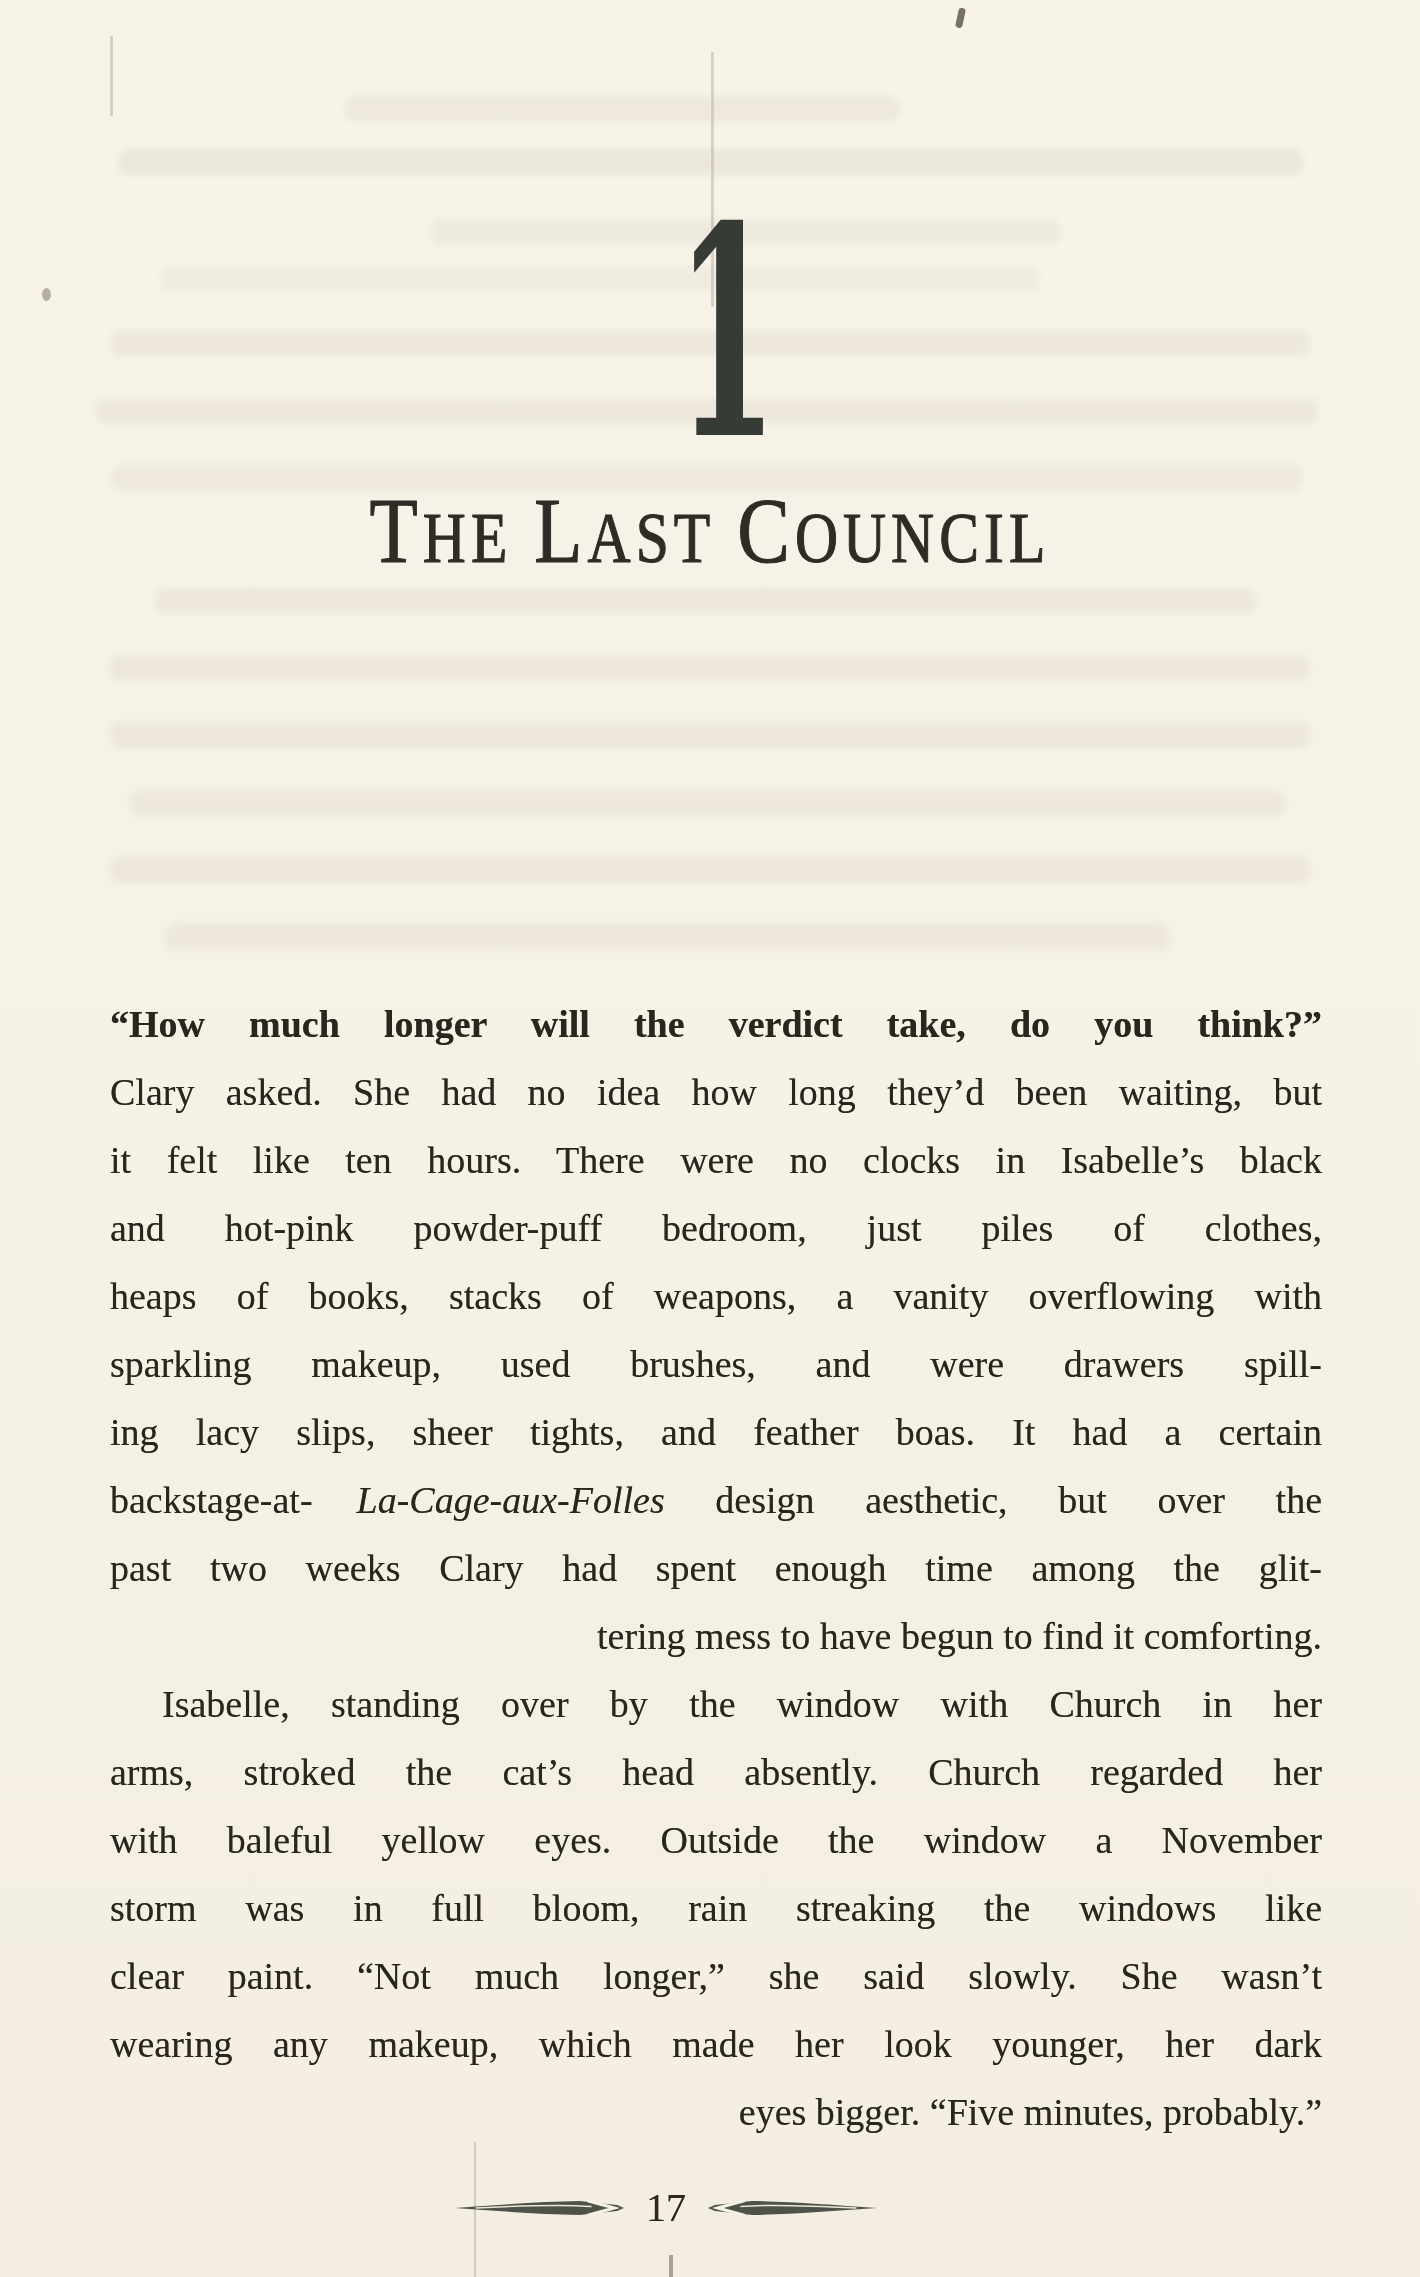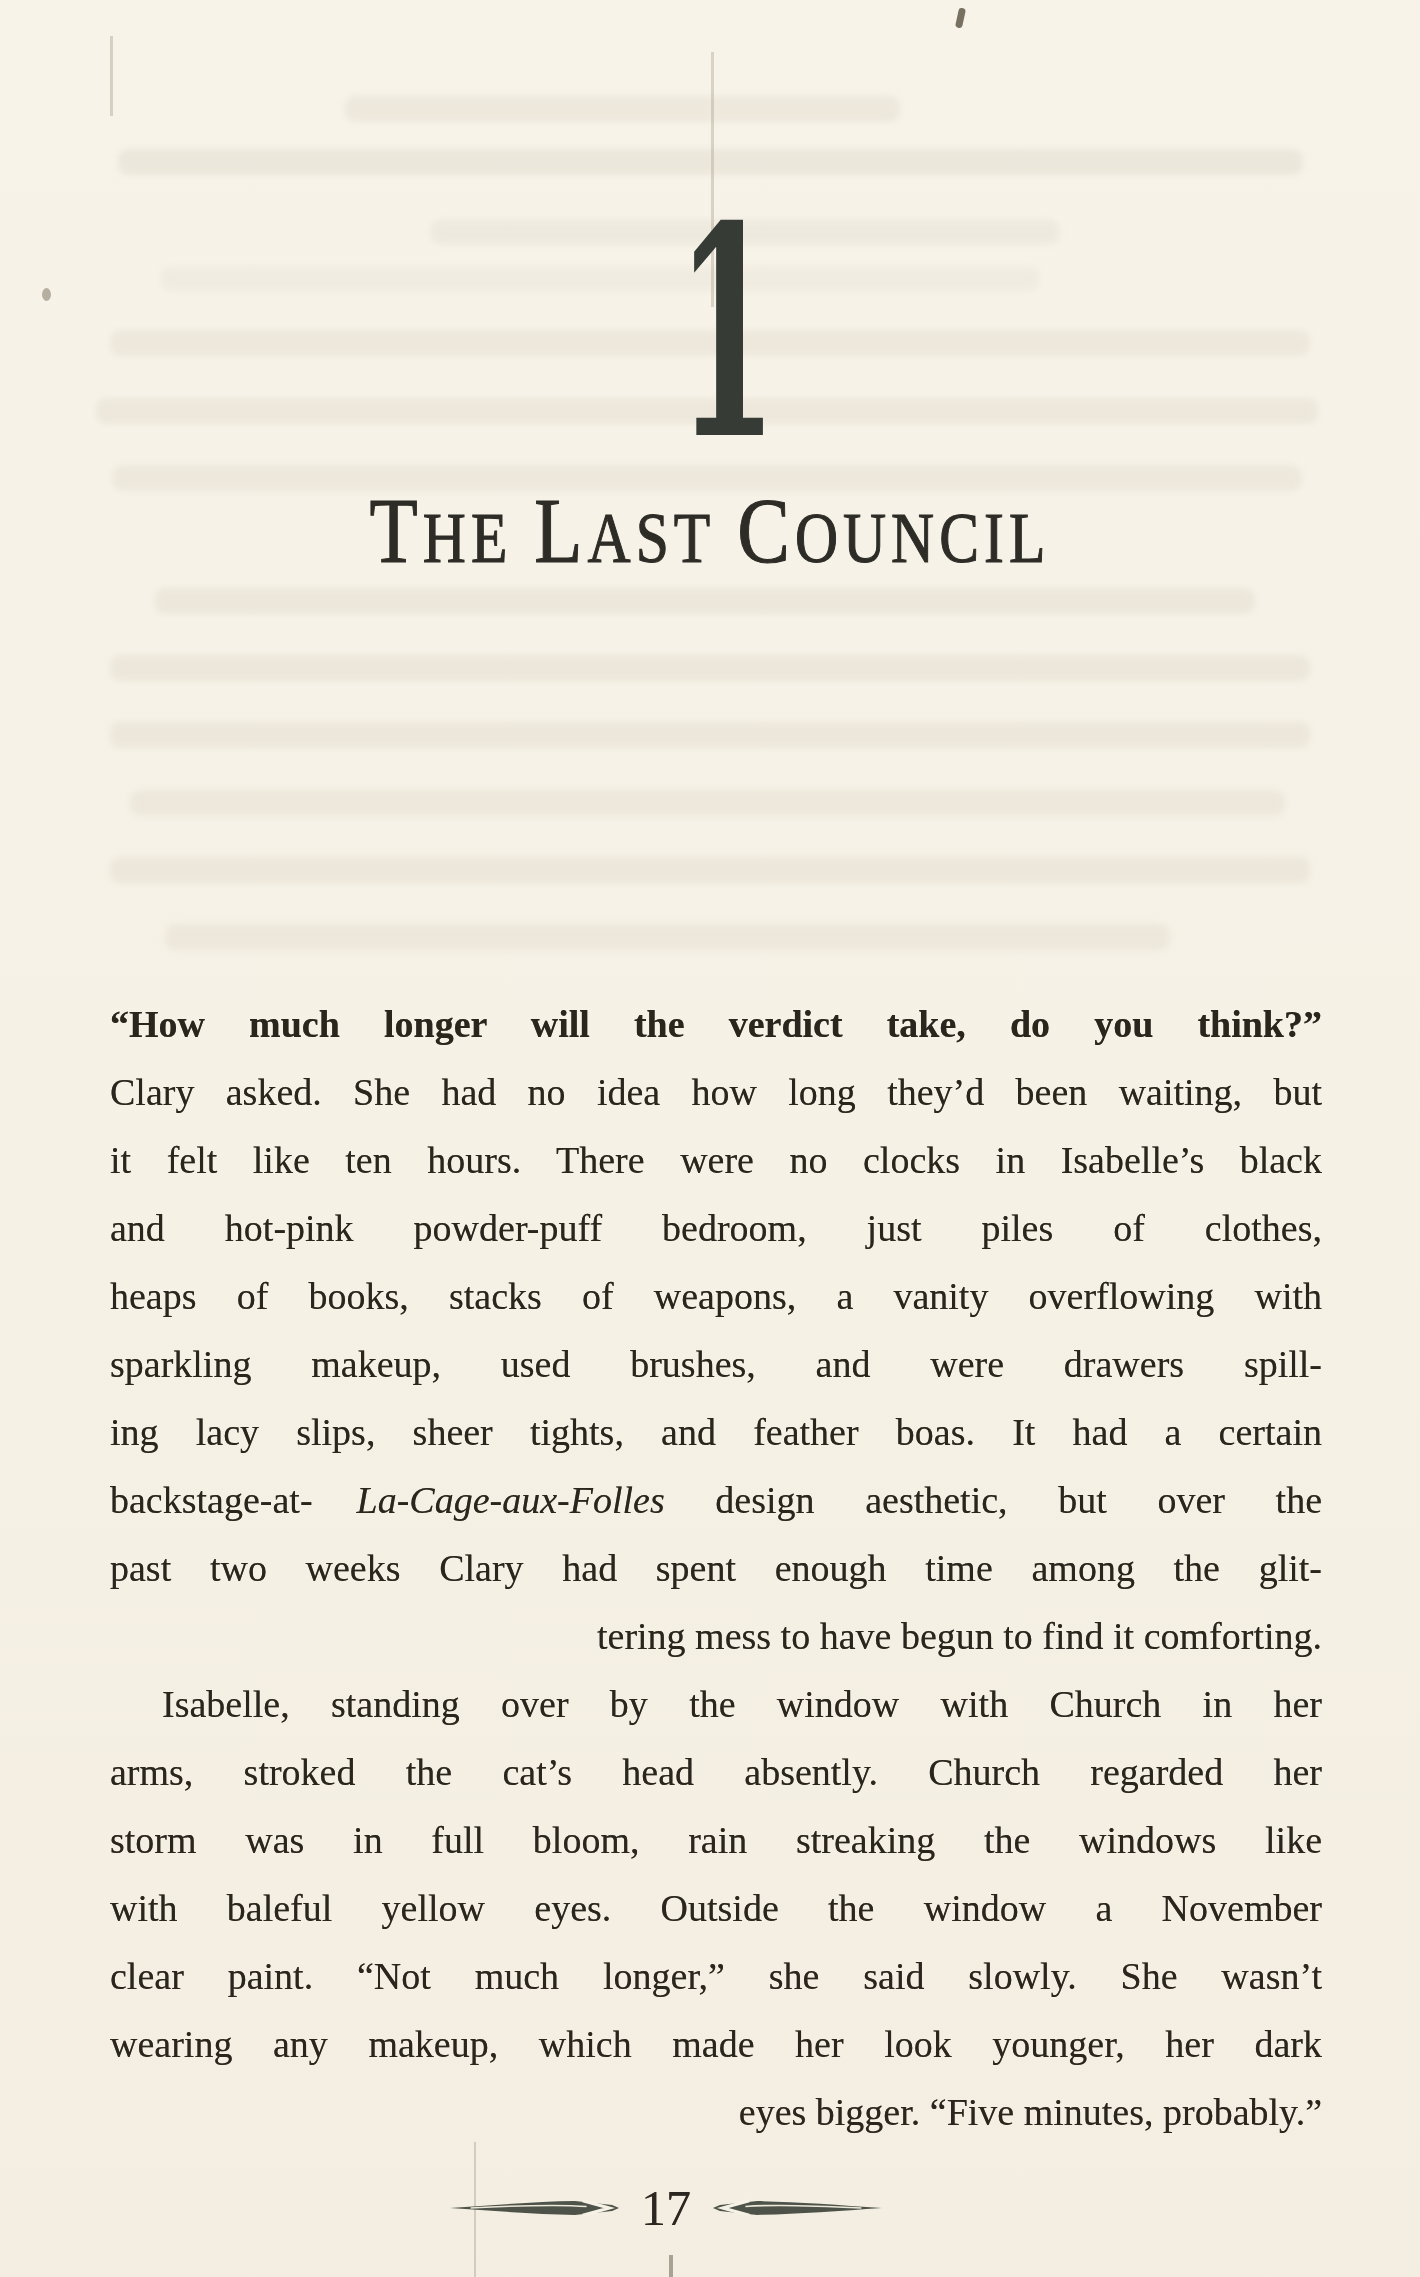--- a/index.html
+++ b/index.html
@@ -43,21 +43,21 @@
   .line.last{text-align:right;}
   .b{font-weight:bold;margin-top:39px;}
   .i{font-style:italic;margin-left:44px;}
 
   
   .page-footer{
     position:absolute;top:2180px;left:0;width:100%;
     display:flex;justify-content:center;align-items:center;gap:20px;
     transform:translateX(-44px);
   }
-  .page-number{font-size:50px;line-height:56px;color:#2b2720;text-shadow:0 0 .6px rgba(42,37,29,.6);}
+  .page-number{font-size:40px;line-height:56px;color:#2b2720;text-shadow:0 0 .6px rgba(42,37,29,.6);}
   .orn{width:172px;height:26px;display:block;}
   .orn-flip{transform:scaleX(-1);}
 </style>
 </head>
 <body>
 
 <div class="page">
 
   <div class="ghost" style="top:96px;left:345px;width:555px;opacity:.5"></div>
   <div class="ghost" style="top:149px;left:118px;width:1185px;opacity:.55"></div>
@@ -96,22 +96,22 @@
       <div class="line"><span>it felt like ten hours. There were no clocks in Isabelle’s black</span></div>
       <div class="line"><span>and hot-pink powder-puff bedroom, just piles of clothes,</span></div>
       <div class="line"><span>heaps of books, stacks of weapons, a vanity overflowing with</span></div>
       <div class="line"><span>sparkling makeup, used brushes, and were drawers spill-</span></div>
       <div class="line"><span>ing lacy slips, sheer tights, and feather boas. It had a certain</span></div>
       <div class="line"><span>backstage-at-</span><span class="i">La-Cage-aux-Folles</span><span> design aesthetic, but over the</span></div>
       <div class="line"><span>past two weeks Clary had spent enough time among the glit-</span></div>
       <div class="line last"><span>tering mess to have begun to find it comforting.</span></div>
       <div class="line indent"><span>Isabelle, standing over by the window with Church in her</span></div>
       <div class="line"><span>arms, stroked the cat’s head absently. Church regarded her</span></div>
+      <div class="line"><span>with baleful yellow eyes. Outside the window a November</span></div>
       <div class="line"><span>storm was in full bloom, rain streaking the windows like</span></div>
-      <div class="line"><span>with baleful yellow eyes. Outside the window a November</span></div>
       <div class="line"><span>clear paint. “Not much longer,” she said slowly. She wasn’t</span></div>
       <div class="line"><span>wearing any makeup, which made her look younger, her dark</span></div>
       <div class="line last"><span>eyes bigger. “Five minutes, probably.”</span></div>
     </div>
 
   <div class="page-footer">
     <svg class="orn" viewBox="0 0 175 26" aria-hidden="true">
       <path d="M1,13 C45,10 90,6.5 128,6 L166,10 L173,13 L166,16 L128,20 C90,19.5 45,16 1,13 Z" fill="#4e5349"></path>
       <path d="M22,13 C70,10.5 110,9 140,11.5" stroke="#ece7d9" stroke-width="1.6" fill="none"></path>
       <path d="M136,5.5 L163,13 L136,20.5" fill="none" stroke="#f6f1e5" stroke-width="3.2"></path>

